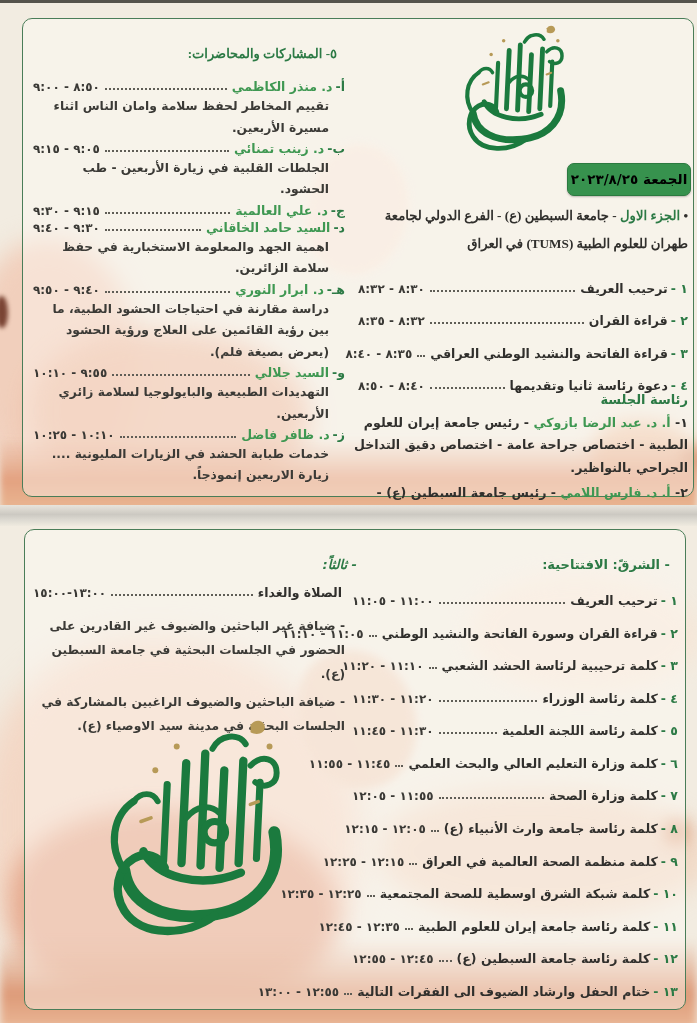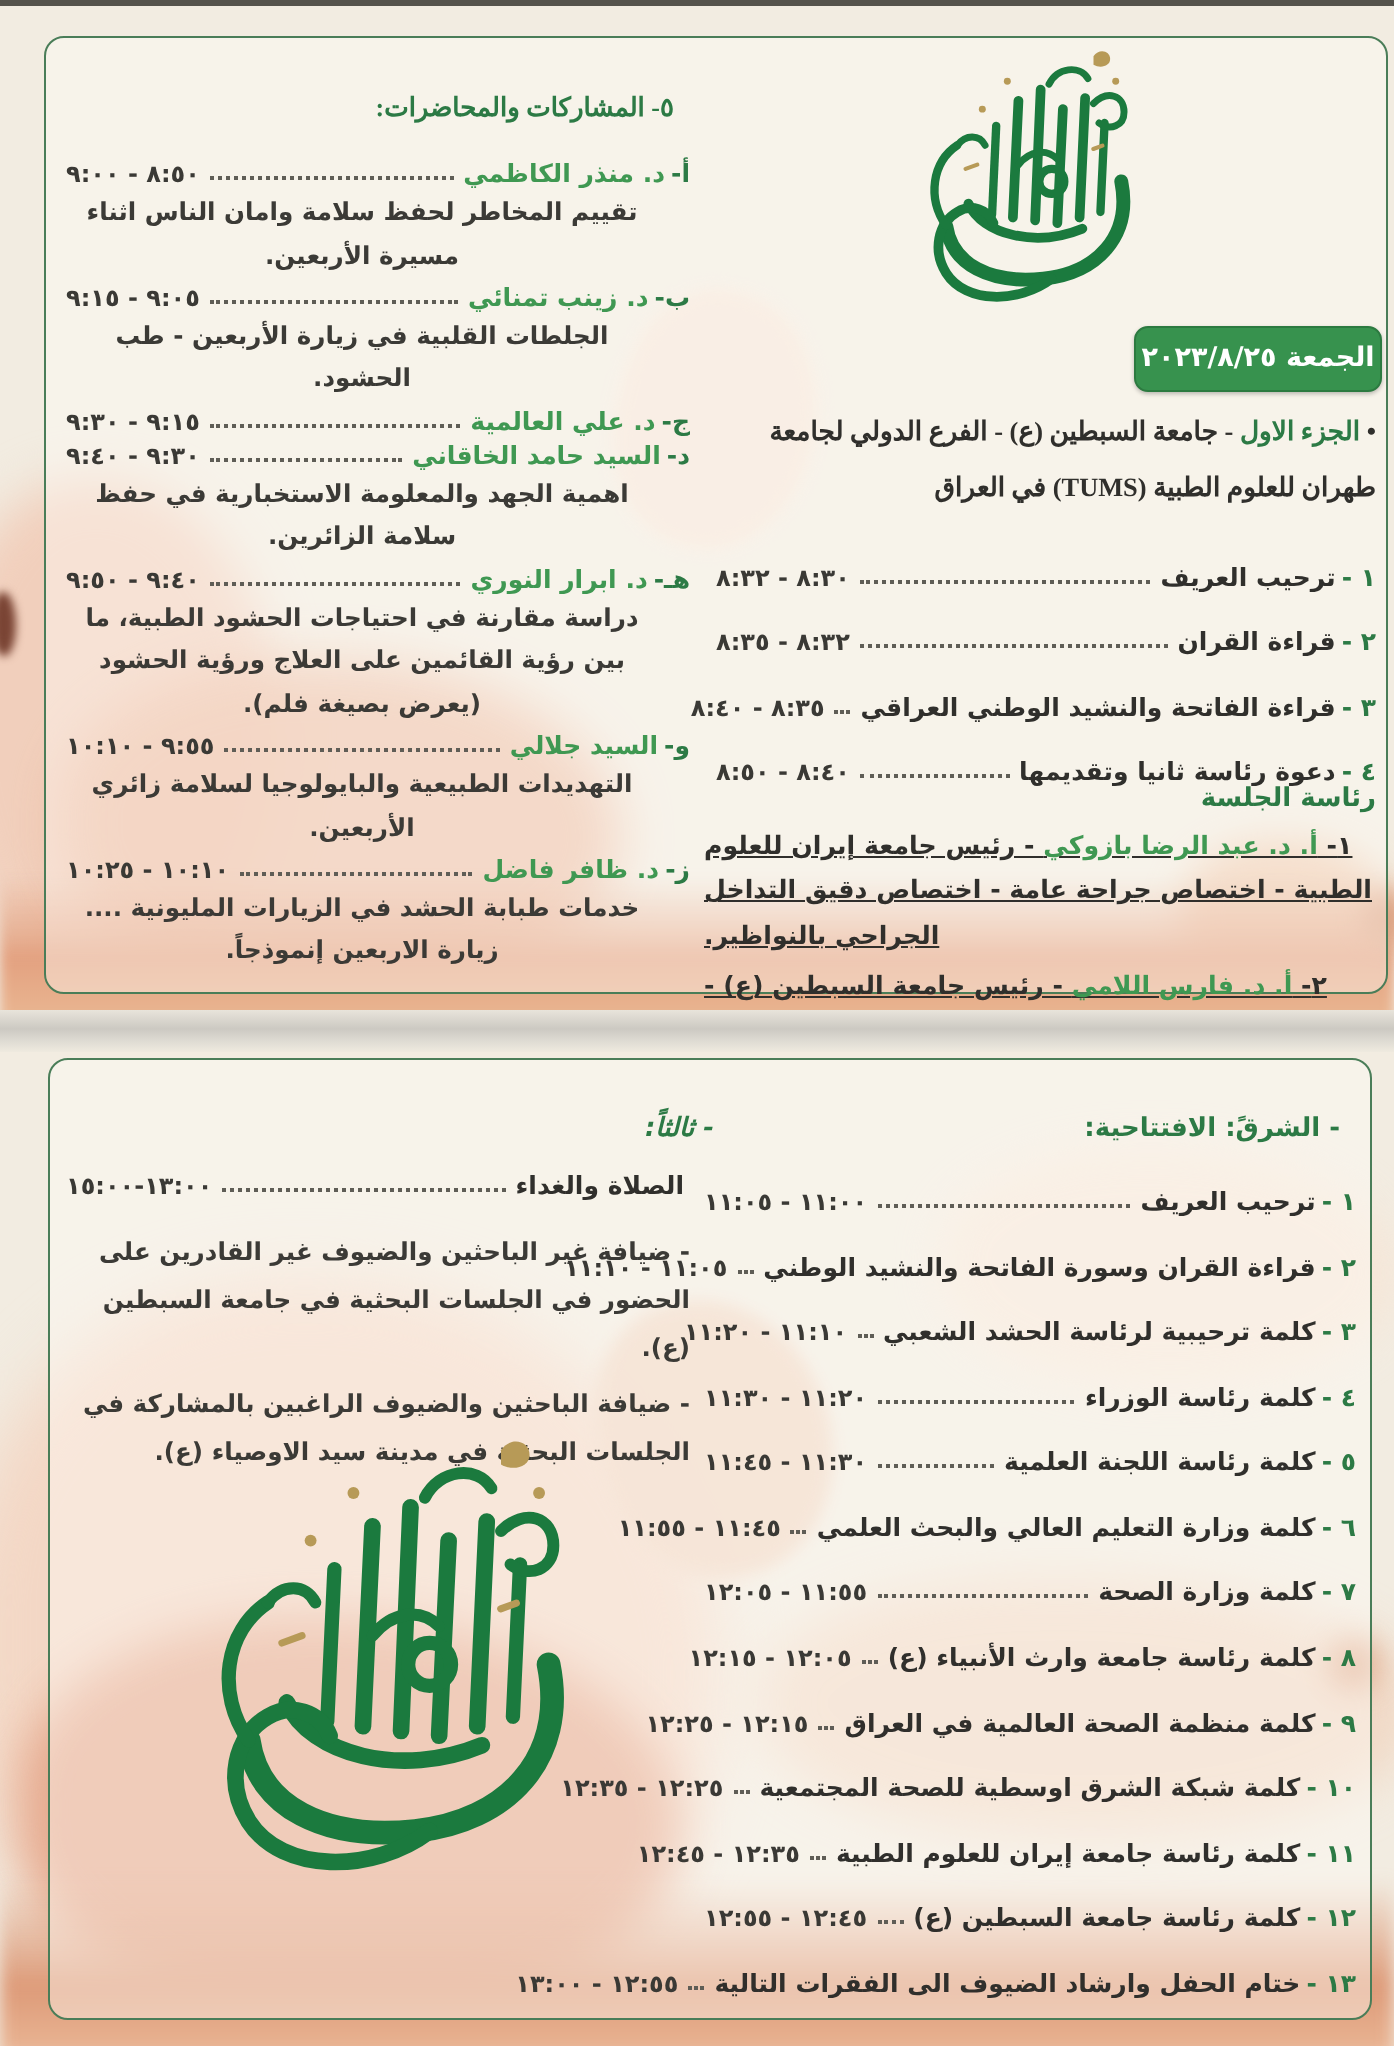--- a/index.html
+++ b/index.html
@@ -40,31 +40,31 @@
   #panel2{left:24px;top:10px;width:662px;height:481px;}
   
   .abs{position:absolute;}
   .green{color:var(--green-dark);}
   .name{color:var(--green-name);}
   .ink{color:var(--ink);}
   h3.section{font-size:13px;color:var(--green-dark);}
   .hdr{font-size:13.2px;color:var(--ink);line-height:2.1;text-align:right;}
   .badge{
     background:var(--green-badge);border:1.5px solid #2c7a40;border-radius:7px;
-    color:#ffffff;font-size:13.5px;text-align:center;line-height:30px;
+    color:#000000;font-size:13.5px;text-align:center;line-height:30px;
     box-shadow:0 1px 2px rgba(0,0,0,.25);
   }
   .srow{display:flex;align-items:flex-end;font-size:12.5px;color:var(--ink);}
   .srow .num{color:var(--green-dark);white-space:nowrap;}
   .srow .title{white-space:nowrap;margin-right:3px;}
   .srow .dots{flex:1;border-bottom:2px dotted #5f5d56;margin:0 5px 4px 5px;min-width:8px;}
   .srow .time{white-space:nowrap;font-size:12px;color:#3a3935;}
   .lecture .srow .title{color:var(--green-name);}
-  .desc{font-size:12.3px;color:#3b3a36;line-height:1.75;padding-right:16px;text-align:center;margin-top:2px;}
-  .chair{font-size:12.6px;color:var(--ink);line-height:1.78;text-align:left;margin-bottom:3px;text-decoration:underline;}
+  .desc{font-size:12.3px;color:#3b3a36;line-height:1.75;padding-right:16px;text-align:right;margin-top:2px;}
+  .chair{font-size:12.6px;color:var(--ink);line-height:1.78;text-align:right;margin-bottom:3px;}
   .chair .num{color:var(--ink);}
   .note{font-size:12.3px;color:#3b3a36;line-height:1.95;text-align:right;margin-bottom:4px;}
   .list-col{display:flex;flex-direction:column;}
   svg.logo{display:block;}
 </style>
 </head>
 <body>
 
 <svg width="0" height="0" style="position:absolute">
   <defs>

